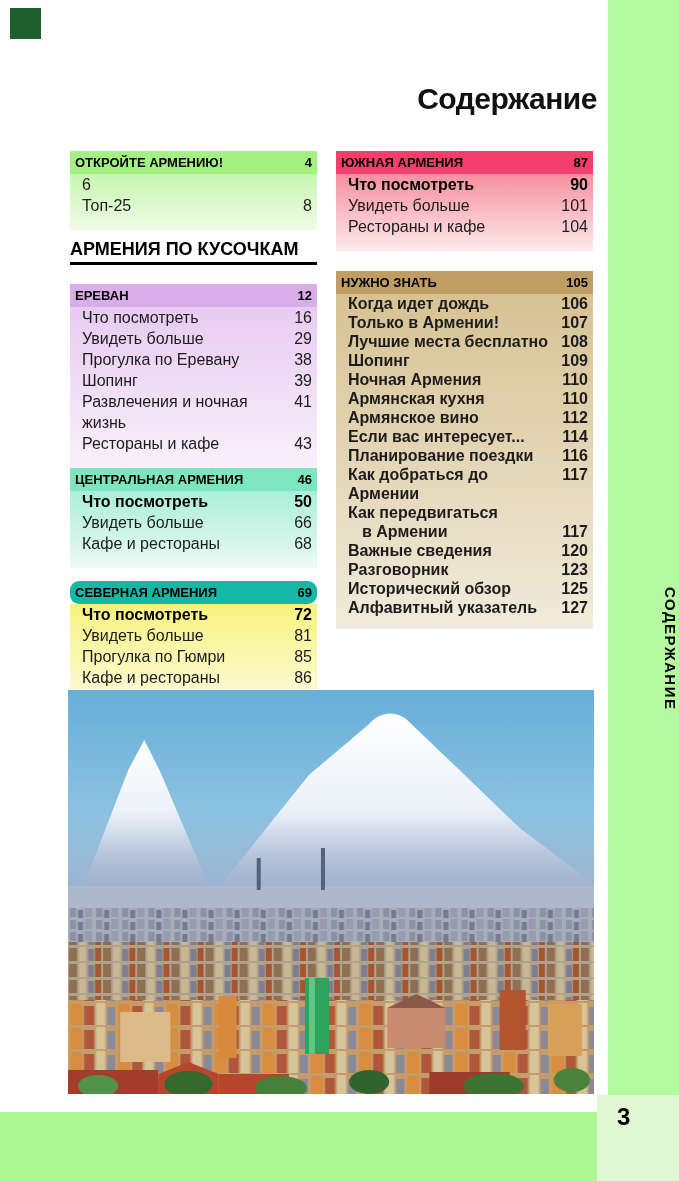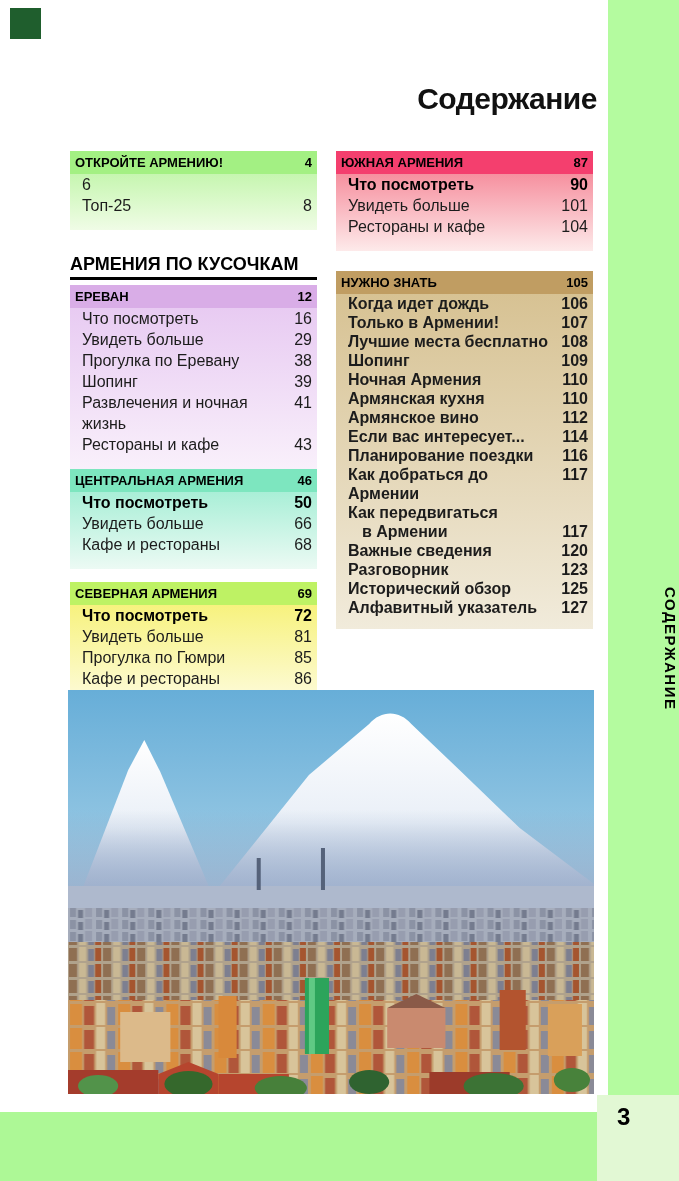--- a/index.html
+++ b/index.html
@@ -42,24 +42,24 @@
     display:flex;justify-content:space-between;
     font-size:16px;line-height:21px;padding:0 5px 0 12px;color:#1c1c1c;
   }
   .toc-item.bold{font-weight:bold;color:#000;}
   .toc-item.indent .lbl{padding-left:14px;}
   .tight .toc-item{line-height:19px;}
   .tight .toc-items{padding-bottom:12px;font-weight:bold;}
   .b3 .toc-items{padding-bottom:10px;}
   
   .divider-heading{
-    margin-top:25px;font-weight:bold;font-size:18px;line-height:18px;color:#000;
+    margin-top:10px;font-weight:bold;font-size:18px;line-height:18px;color:#000;
     padding-bottom:4px;border-bottom:3px solid #000;
   }
-  .b1{margin-top:5px;}
+  .b1{margin-top:19px;}
   .b2{margin-top:0;}
   .b3{margin-top:13px;}
   .b5{margin-top:8px;}
   
   .photo{position:absolute;left:68px;top:690px;width:526px;height:404px;}
   .photo svg{display:block;width:100%;height:100%;}
 </style>
 </head>
 <body>
 
@@ -141,21 +141,21 @@
           <span class="pg">66</span>
         </div>
         <div class="toc-item">
           <span class="lbl">Кафе и рестораны</span>
           <span class="pg">68</span>
         </div>
       </div>
   </div>
 
   <div class="toc-block b3">
-    <div class="toc-header" style="background: #bef264;">
+    <div class="toc-header" style="background: #14b8a6; border-radius: 9px;">
       <span>СЕВЕРНАЯ АРМЕНИЯ</span>
       <span>69</span>
     </div>
     <div class="toc-items" style="background: linear-gradient(rgb(247, 242, 126), rgb(253, 251, 216));">
 
     <div class="toc-item bold">
           <span class="lbl">Что посмотреть</span>
           <span class="pg">72</span>
         </div>
         <div class="toc-item">

